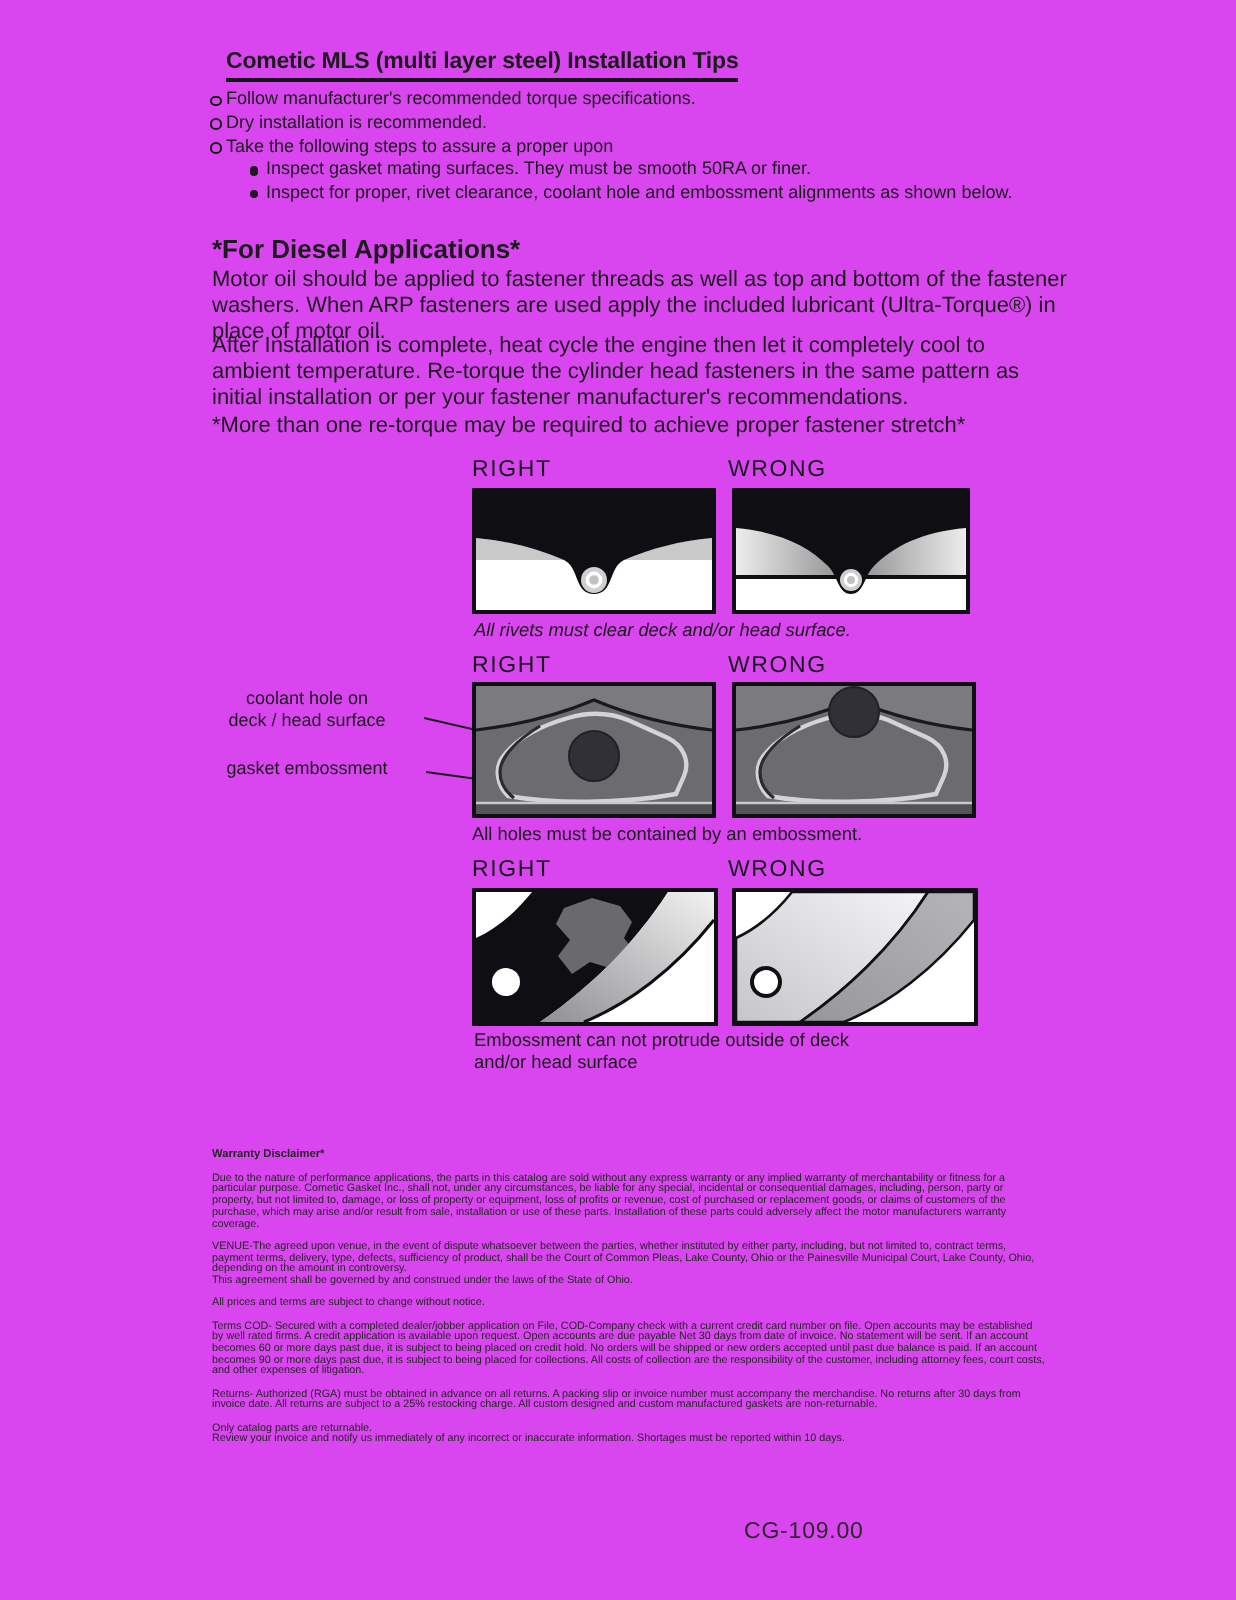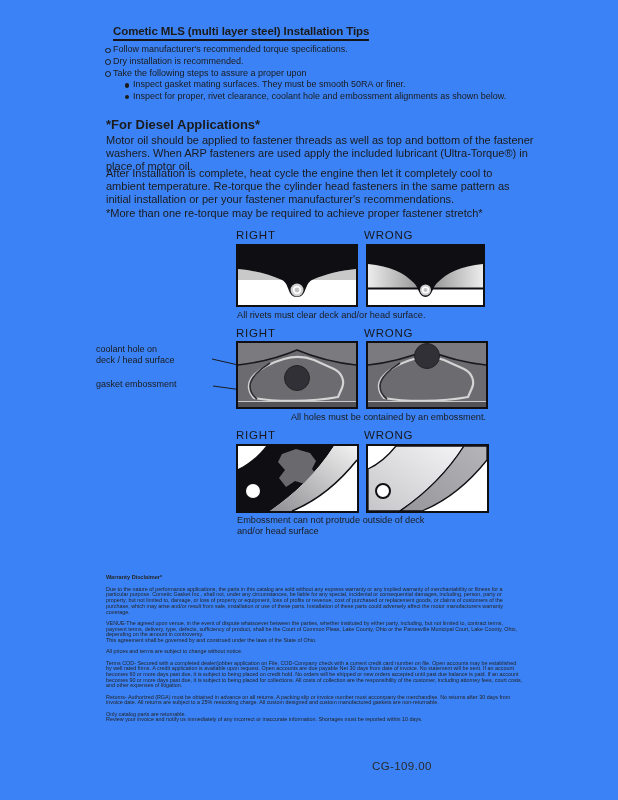--- a/index.html
+++ b/index.html
@@ -1,18 +1,18 @@
 <!DOCTYPE html>
 <html><head>
 <meta charset="utf-8">
 <style>
   * { margin:0; padding:0; box-sizing:border-box; }
   html,body { background:#ffffff; }
   .page {
-    position:relative; width:618px; height:800px; background:#3b82f6;
+    position:relative; width:618px; height:800px; background:#d946ef;
     color:#1b1b1b; font-family:"Liberation Sans", sans-serif; overflow:hidden;
   }
   .title {
     position:absolute; left:113px; top:25px;
     font-size:11.5px; font-weight:bold; letter-spacing:-0.1px;
     border-bottom:2px solid #15151a; padding-bottom:2px;
   }
   .bullets { position:absolute; left:105px; top:44px; width:448px;
     font-size:9px; line-height:11.8px; list-style:none; }
   .bullets li { position:relative; padding-left:8px; }
@@ -28,23 +28,23 @@
   .diesel-h { position:absolute; left:106px; top:117px; font-size:13px; font-weight:bold; }
   .para { position:absolute; left:106px; width:428px; font-size:11px; line-height:13px; }
   .p1 { top:134px; } .p2 { top:167px; }
   .note { top:207px; }
 
   .figlabel { position:absolute; width:122px; text-align:left;
     font-size:11.5px; letter-spacing:0.8px; color:#17171b; }
   .figbox { position:absolute; }
   .figbox svg { display:block; }
   .figcaption { position:absolute; font-size:9.2px; color:#1b1b1b; }
-  .cap-center { width:250px; text-align:right; }
+  .cap-center { width:250px; text-align:left; }
   .prel { white-space:pre-line; line-height:11px; }
-  .sidelabel { position:absolute; width:115px; text-align:left;
+  .sidelabel { position:absolute; width:115px; text-align:center;
     font-size:9px; line-height:10.5px; white-space:pre-line; }
   .leader { position:absolute; left:206px; top:350px; }
 
   .fineprint {
     position:absolute; left:106px; top:575px; width:490px;
     font-size:6.35px; line-height:6.7px; color:#242424;
     transform:scale(0.85); transform-origin:top left;
   }
   .fineprint h3 { font-size:6.6px; font-weight:bold; margin:0 0 7px; }
   .fineprint p { margin:0 0 6.6px; white-space:pre-line; }
@@ -105,21 +105,21 @@
       <path d="M117,20 C95,22 81,29 69,40 C66,42.5 64,44 62,44.5 L117,44.5 Z" fill="url(#gwr)"></path>
       <path d="M2,2 L117,2 L117,20 C95,22 81,29 71,39 C66,44 66,53 59.5,53 C53,53 53,44 48,39 C38,29 24,22 2,20 Z" fill="#0e0e13"></path>
       <line x1="2" y1="44.5" x2="117" y2="44.5" stroke="#0e0e13" stroke-width="2"></line>
       <circle cx="59.5" cy="46" r="5.5" fill="#cfcfcf"></circle>
       <circle cx="59.5" cy="46" r="3.6" fill="#ffffff"></circle>
       <circle cx="59.5" cy="46" r="2" fill="#c2c2c2"></circle>
       <rect x="1" y="1" width="117" height="61" fill="none" stroke="#0e0e13" stroke-width="2"></rect>
     </svg>
   </div>
 
-  <div class="figcaption" style="left:237px; top:310px;">All rivets must clear deck and/or head surface.</div>
+  <div class="figcaption" style="left:237px; top:310px;font-style:italic;">All rivets must clear deck and/or head surface.</div>
 
   <div class="figlabel" style="left:236px; top:327px;">RIGHT</div>
   <div class="figlabel" style="left:364px; top:327px;">WRONG</div>
 
   <div class="sidelabel" style="left:96px; top:344px;">coolant hole on
 deck / head surface</div>
   <div class="sidelabel" style="left:96px; top:379px;">gasket embossment</div>
 
   <svg class="leader" width="100" height="50" viewBox="0 0 100 50">
     <line x1="6" y1="9" x2="89" y2="28" stroke="#1b1b1b" stroke-width="1"></line>

